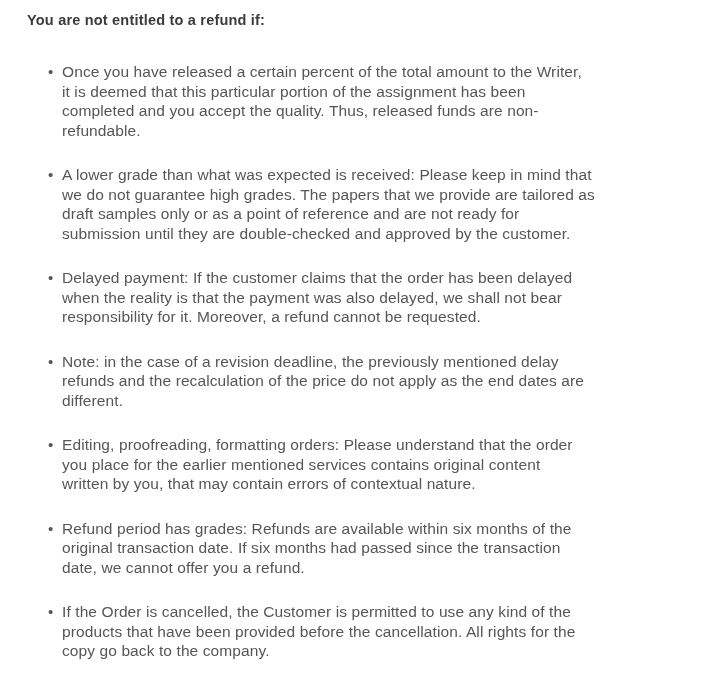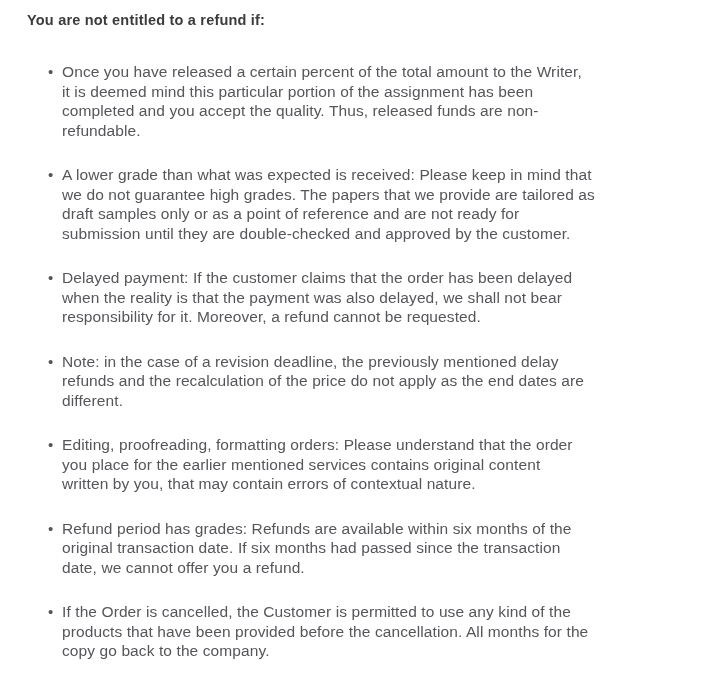--- a/index.html
+++ b/index.html
@@ -55,21 +55,21 @@
 
 <main class="page">
 
   <h2 class="section-heading">You are not entitled to a refund if:</h2>
 
   <ul class="refund-list">
 
     <li>
       <span class="bullet">•</span>
       <span class="item-text">Once you have released a certain percent of the total amount to the Writer,
-it is deemed mind this particular portion of the assignment has been
+it is deemed that this particular portion of the assignment has been
 completed and you accept the quality. Thus, released funds are non-
 refundable.</span>
     </li>
 
     <li>
       <span class="bullet">•</span>
       <span class="item-text">A lower grade than what was expected is received: Please keep in mind that
 we do not guarantee high grades. The papers that we provide are tailored as
 draft samples only or as a point of reference and are not ready for
 submission until they are double-checked and approved by the customer.</span>
@@ -99,18 +99,18 @@
     <li>
       <span class="bullet">•</span>
       <span class="item-text">Refund period has grades: Refunds are available within six months of the
 original transaction date. If six months had passed since the transaction
 date, we cannot offer you a refund.</span>
     </li>
 
     <li>
       <span class="bullet">•</span>
       <span class="item-text">If the Order is cancelled, the Customer is permitted to use any kind of the
-products that have been provided before the cancellation. All months for the
+products that have been provided before the cancellation. All rights for the
 copy go back to the company.</span>
     </li>
 
   </ul>
 </main>
 
 </body></html>

